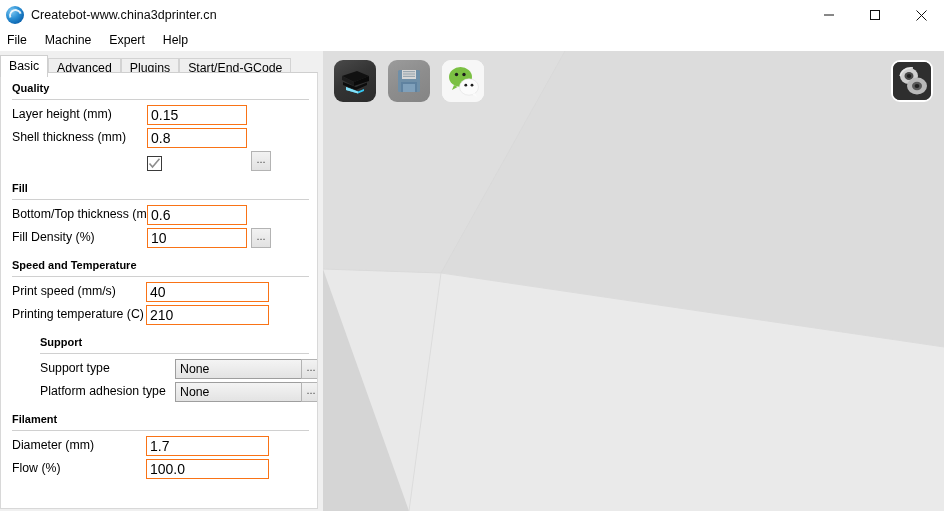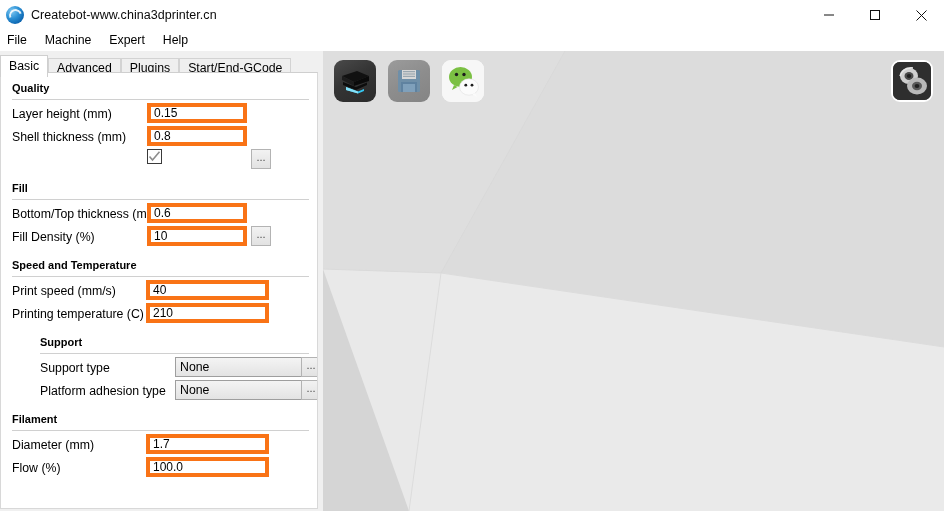--- a/index.html
+++ b/index.html
@@ -132,37 +132,37 @@
   .section-rule {
     margin: 1px 8px 3px 11px;
     height: 1px;
     background: #d0d0d0;
   }
 
   .row {
     position: relative;
     height: 22px;
     display: flex;
-    align-items: flex-start;
+    align-items: flex-end;
     margin-bottom: 1px;
   }
   .row-label {
     font-size: 12.3px;
     color: #000;
     padding-left: 11px;
     white-space: nowrap;
     line-height: 22px;
   }
 
   .field {
     position: absolute;
     height: 20px;
     background: #ffffff;
-    border: 4px solid #f97316;
-    font-size: 12px;
+    border: 1px solid #f97316;
+    font-size: 14px;
     color: #000;
     padding: 2px 3px;
     line-height: 18px;
     display: flex;
     align-items: center;
     overflow: hidden;
     white-space: nowrap;
   }
   
   .field.narrow { left: 146px; width: 100px; }

